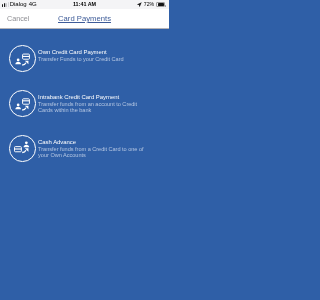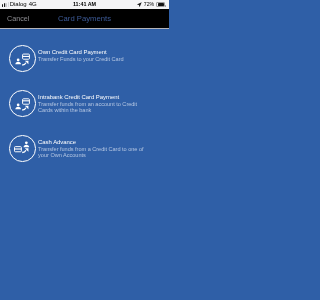--- a/index.html
+++ b/index.html
@@ -27,25 +27,25 @@
   .sb-center{position:absolute;left:0;right:0;top:0;text-align:center;font-size:5.4px;font-weight:bold;height:9px;line-height:9px;}
   .sb-right{position:absolute;right:1.6px;top:0;display:flex;align-items:center;height:9px;}
   .loc{width:5px;height:5px;margin-right:2.2px;}
   .batt-pct{font-size:5.2px;margin-right:2.2px;}
   .batt{position:relative;width:8.8px;height:5px;border:0.4px solid rgba(0,0,0,.35);border-radius:1.1px;box-sizing:border-box;margin-right:2.2px;}
   .batt .fill{position:absolute;left:0.4px;top:0.4px;bottom:0.4px;width:6.2px;background:#141414;border-radius:0.4px;}
   .batt .cap{position:absolute;right:-1.5px;top:1.5px;width:1px;height:2px;background:rgba(0,0,0,.35);border-radius:0 0.6px 0.6px 0;}
 
   
   .navbar{
-    position:relative;height:19.8px;background:#000000;
+    position:relative;height:19.8px;background:#ffffff;
     border-bottom:0.5px solid #b4b3b8;box-sizing:border-box;
   }
   .cancel{position:absolute;left:7px;top:0;height:19.3px;line-height:19.3px;font-size:7.2px;color:#8e8e93;}
-  .navtitle{position:absolute;left:0;right:0;top:0;height:19.3px;line-height:19.3px;text-align:center;font-size:7.7px;color:#3d5b98;}
+  .navtitle{position:absolute;left:0;right:0;top:0;height:19.3px;line-height:19.3px;text-align:center;font-size:7.7px;color:#3d5b98;text-decoration:underline;}
 
   
   .content{position:relative;height:271.2px;background:#2f5fa7;}
   .row{position:absolute;left:0;right:0;height:45px;}
   .row.r1{top:0;}
   .row.r2{top:45px;}
   .row.r3{top:90px;}
   .circle{
     position:absolute;left:9.2px;top:16.2px;width:26.6px;height:26.6px;
     border:0.72px solid #ffffff;border-radius:50%;box-sizing:border-box;

